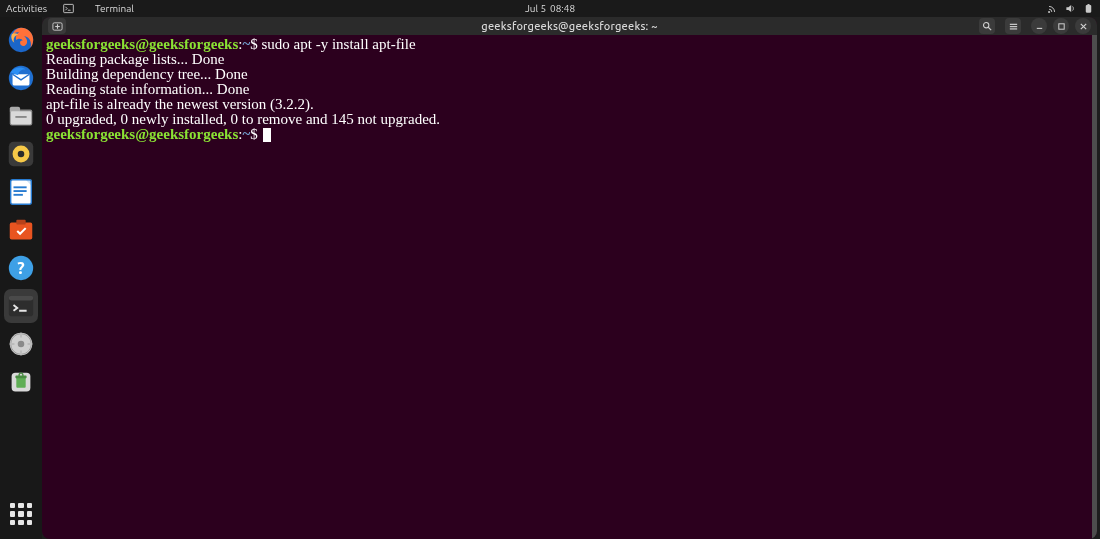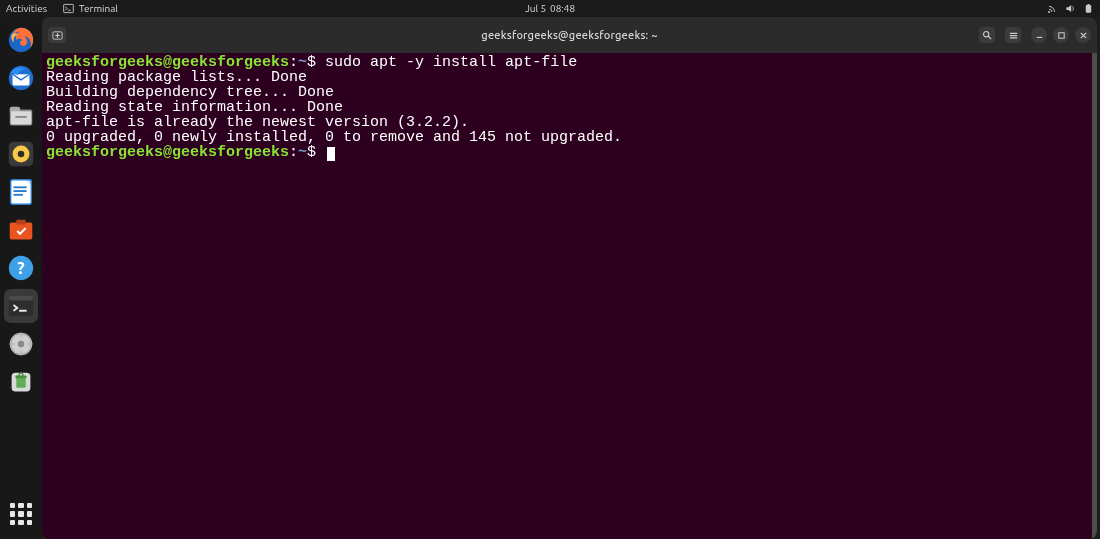--- a/index.html
+++ b/index.html
@@ -8,21 +8,21 @@
     font-family: Ubuntu, "Segoe UI", sans-serif;
     background: #1d1d1d; color: #e6e6e6;
   }
   
   .topbar {
     height: 17px; background: #1a1a1a; color: #dcdcdc;
     display: flex; align-items: center; font-size: 10px;
     padding: 0 6px; position: relative;
   }
   .topbar .left { display: flex; align-items: center; gap: 16px; }
-  .topbar .left .app { display: flex; align-items: flex-end; gap: 5px; }
+  .topbar .left .app { display: flex; align-items: flex-end; gap: 21px; }
   .topbar .center {
     position: absolute; left: 50%; transform: translateX(-50%);
     display: flex; gap: 4px;
   }
   .topbar .right {
     margin-left: auto; display: flex; align-items: center; gap: 7px;
   }
   .status-icon { width: 11px; height: 11px; opacity: .9; }
   .top-term-icon { width:11px; height:11px; }
   
@@ -50,21 +50,21 @@
     grid-template-rows:repeat(3,1fr); gap:3px;
   }
   .apps-grid span { background:#e6e6e6; border-radius:1px; }
   
   .term-window {
     position: absolute; left: 42px; right: 3px; top: 17px; bottom: 0;
     background: #2c001e; border-radius: 8px; overflow: hidden;
     display: flex; flex-direction: column;
   }
   .term-header {
-    height: 36px; background: #2b2b2b; color: #d8d8d8;
+    height: 18px; background: #2b2b2b; color: #d8d8d8;
     display: flex; align-items: center; padding: 0 6px;
     position: relative; font-size: 11px;
   }
   .term-header .tab-btn {
     width: 18px; height: 16px; border-radius: 4px;
     background: #3b3b3b; display:flex; align-items:center; justify-content:center;
   }
   .term-header .title {
     position:absolute; left:50%; transform:translateX(-50%);
     font-weight:500; letter-spacing:.2px;
@@ -78,21 +78,21 @@
   }
   .win-btn svg { width:9px; height:9px; }
   .term-header .search-btn, .term-header .menu-btn {
     width:16px; height:16px; border-radius:4px;
     background:#3b3b3b; display:flex; align-items:center; justify-content:center;
     margin-right:4px;
   }
   
   .term-body {
     flex:1; padding: 2px 4px 4px 4px;
-    font-family: Liberation Mono, monospace;
+    font-family: Liberation Serif, serif;
     font-size: 15px; line-height: 15px; white-space: pre;
     color: #ffffff; overflow:hidden; position:relative;
   }
   .term-body::after{
     content:""; position:absolute; right:0; top:0; bottom:0; width:5px;
     background:#4d4d4d;
   }
   .p-user { color:#8ae234; font-weight:bold; }
   .p-colon { color:#ffffff; }
   .p-cwd { color:#729fcf; font-weight:bold; }

